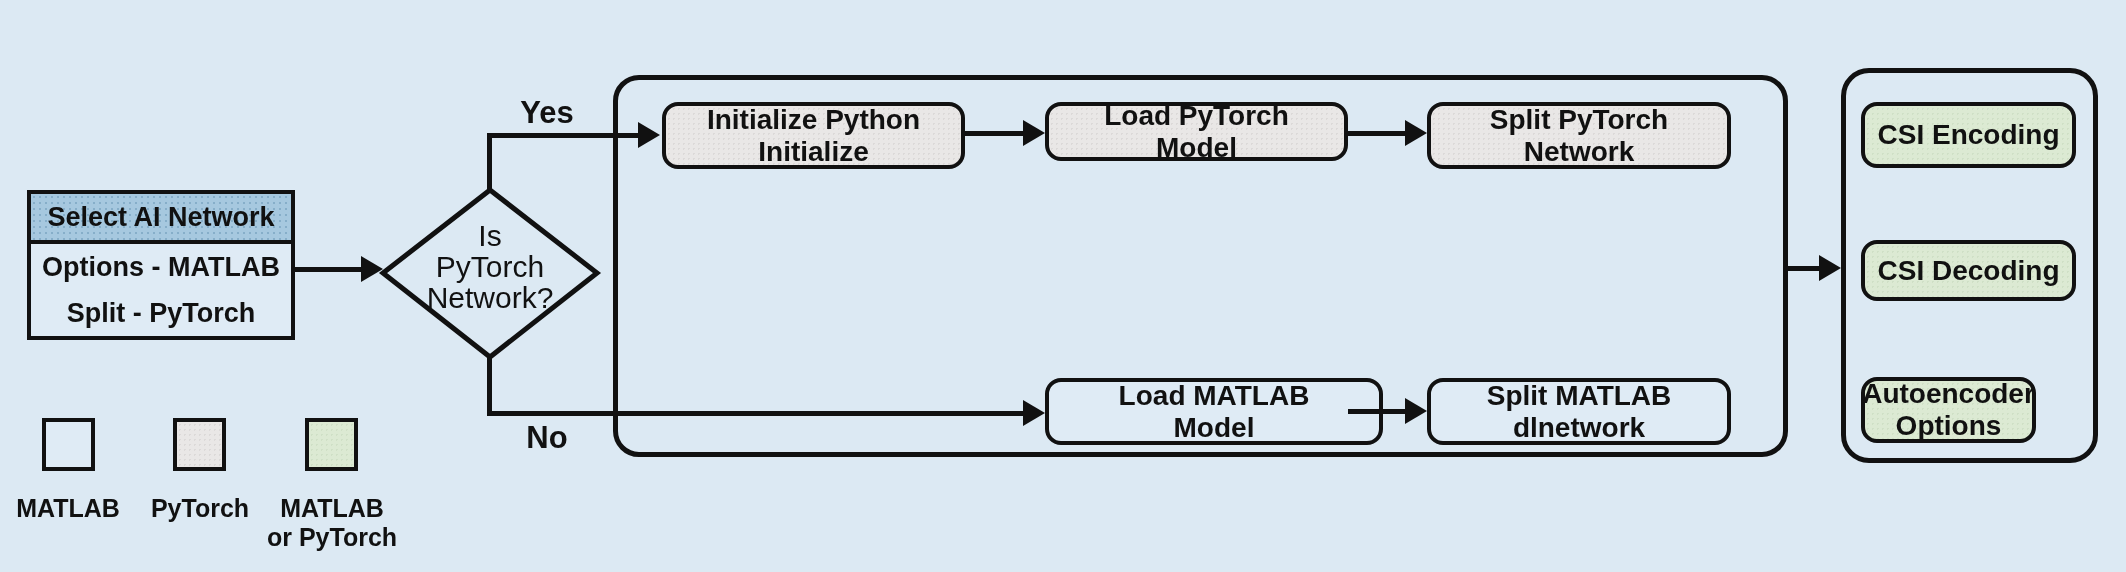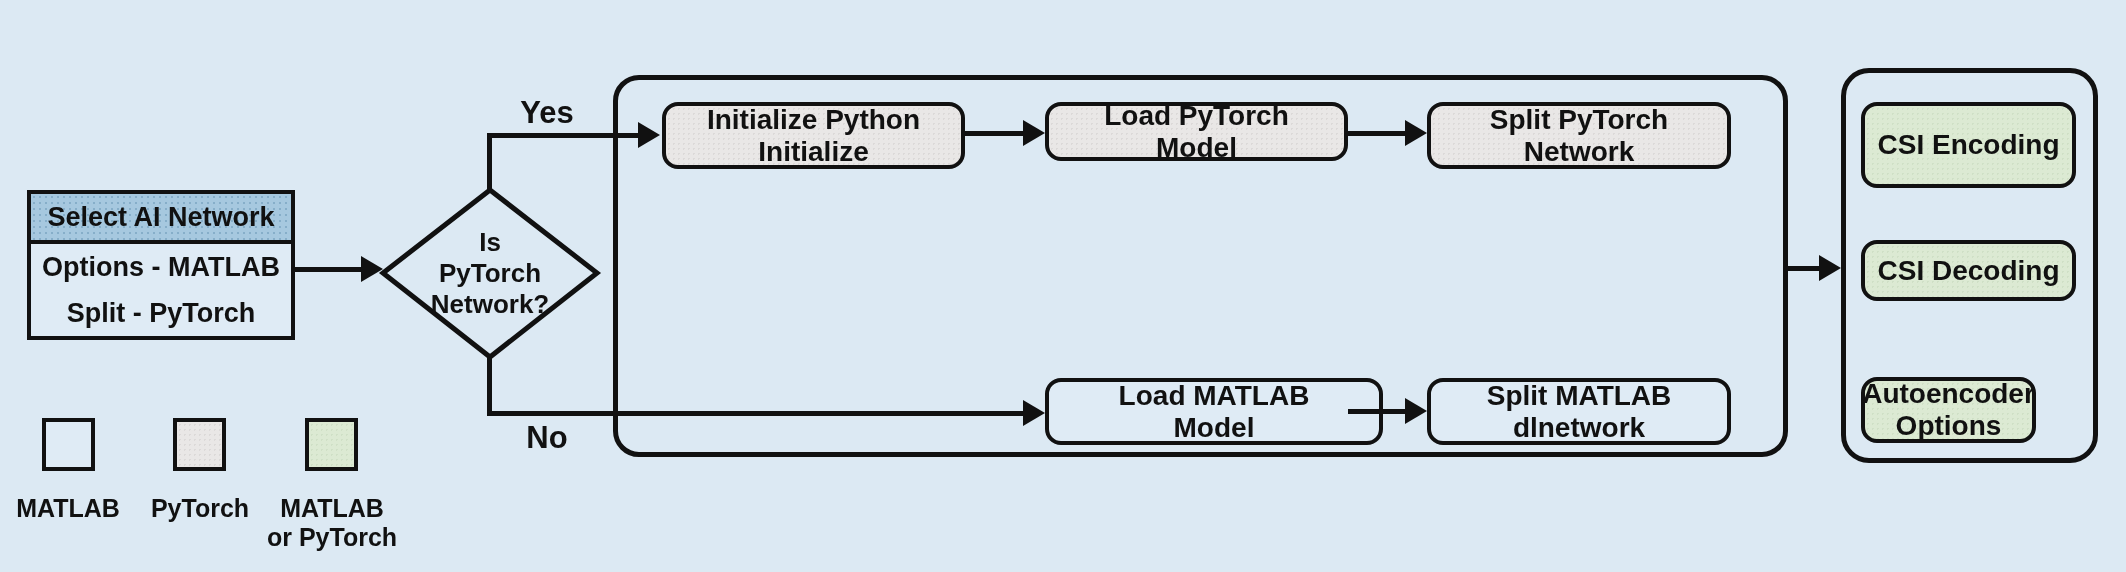--- a/index.html
+++ b/index.html
@@ -25,22 +25,22 @@
   
   .sel-table{position:absolute;left:27px;top:190px;width:268px;height:150px;box-sizing:border-box;
        border:4px solid #111;background:#dfebf5;display:flex;flex-direction:column;}
   .sel-header{box-sizing:border-box;height:50px;border-bottom:4px solid #111;background:#a6c8df;
        background-image:radial-gradient(#86aec9 1.2px,transparent 1.2px);background-size:6px 6px;
        display:flex;align-items:center;justify-content:center;font-size:27px;font-weight:bold;text-align:center;}
   .sel-row{flex:1;display:flex;align-items:center;justify-content:center;font-size:27px;font-weight:600;}
 
   
   .diamond-svg{position:absolute;left:370px;top:180px;}
-  .diamond-label{position:absolute;left:390px;top:227px;width:200px;text-align:center;
-       font-size:26px;font-weight:700;line-height:31px;}
+  .diamond-label{position:absolute;left:390px;top:220px;width:200px;text-align:center;
+       font-size:30px;font-weight:400;line-height:31px;}
   .diamond-label span{display:block;}
 
   .branch-label{position:absolute;width:90px;text-align:center;font-size:31px;font-weight:bold;}
 
   
   .proc-container{position:absolute;left:613px;top:75px;width:1175px;height:382px;box-sizing:border-box;
        border:5px solid #111;border-radius:26px;}
   .out-panel{position:absolute;left:1841px;top:68px;width:257px;height:395px;box-sizing:border-box;
        border:5px solid #111;border-radius:28px;}
 
@@ -114,21 +114,21 @@
   <div class="box fill-blue" style="left:1427px;top:378px;width:304px;height:67px;">
     <span>Split MATLAB</span>
     <span>dlnetwork</span>
   </div>
 
   <div class="hline" style="left:1788px;top:266px;width:35px;"></div>
   <div class="ahead" style="left:1819px;top:255px;"></div>
 
   <div class="out-panel"></div>
 
-  <div class="box fill-green" style="left:1861px;top:102px;width:215px;height:86px;">
+  <div class="box fill-green" style="left:1861px;top:102px;width:215px;height:66px;">
     <span>CSI Encoding</span>
   </div>
   <div class="box fill-green" style="left:1861px;top:240px;width:215px;height:61px;">
     <span>CSI Decoding</span>
   </div>
   <div class="box fill-green" style="left:1861px;top:377px;width:175px;height:66px;">
     <span>Autoencoder</span>
     <span>Options</span>
   </div>
 

